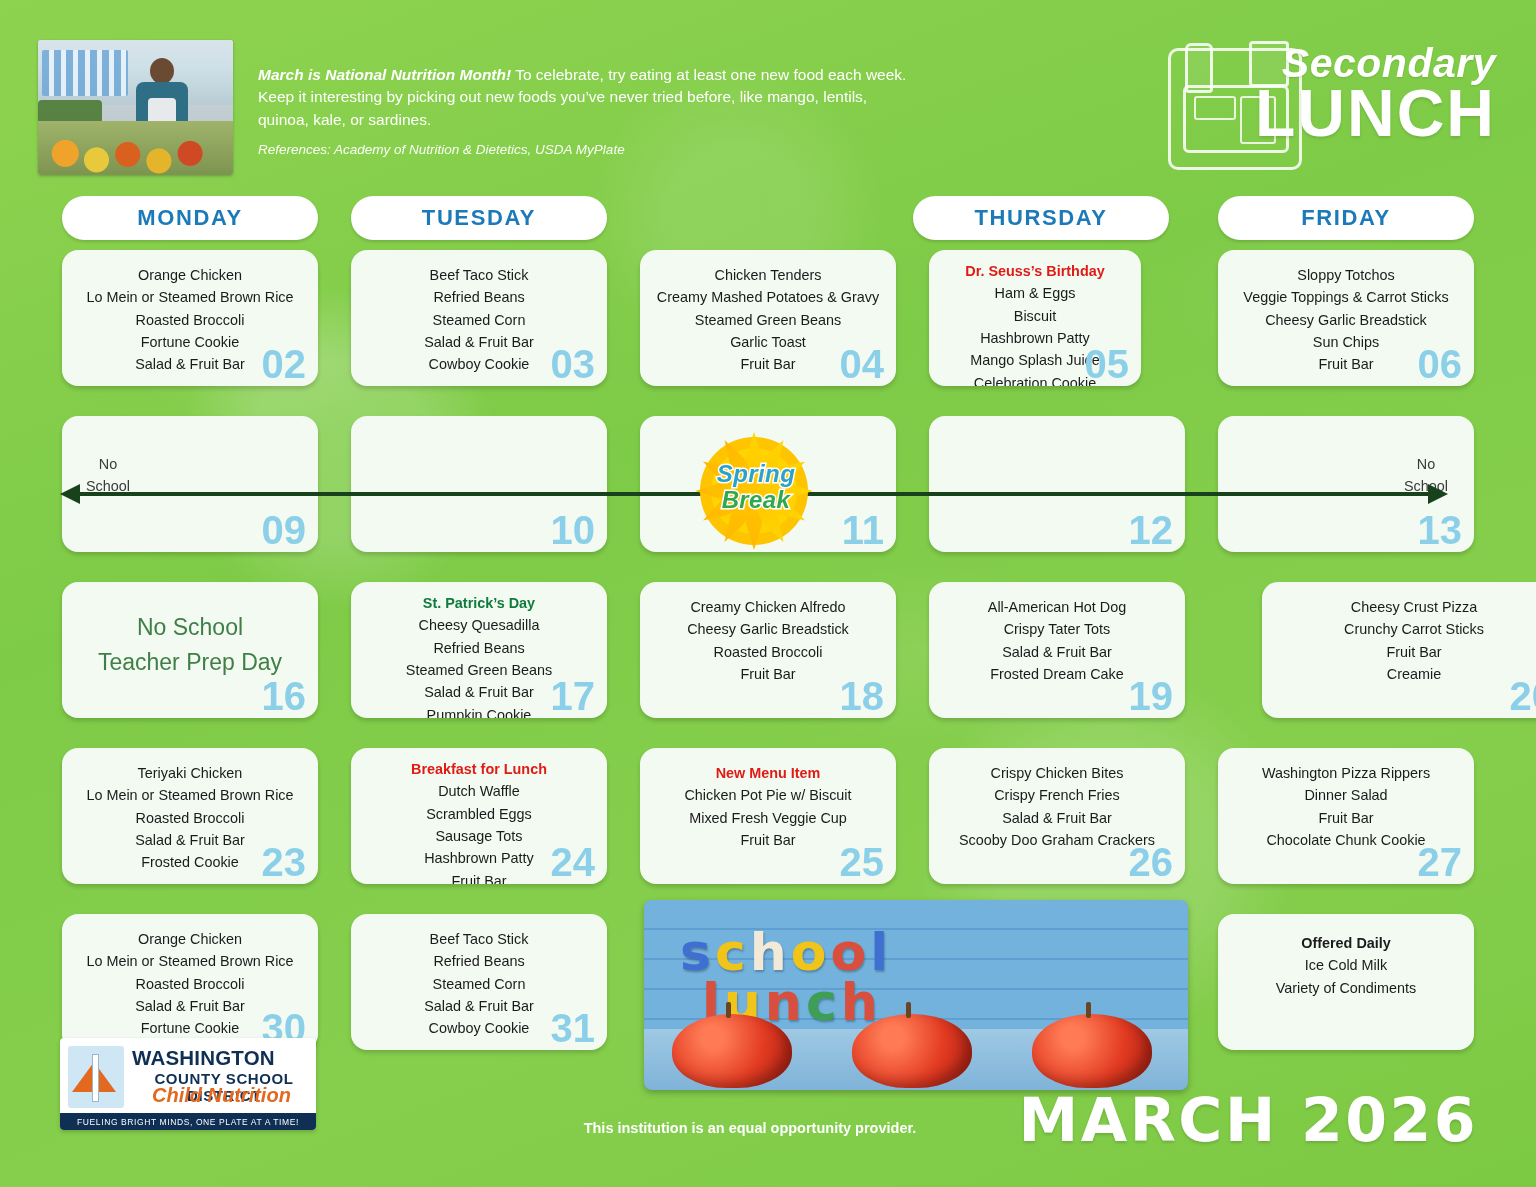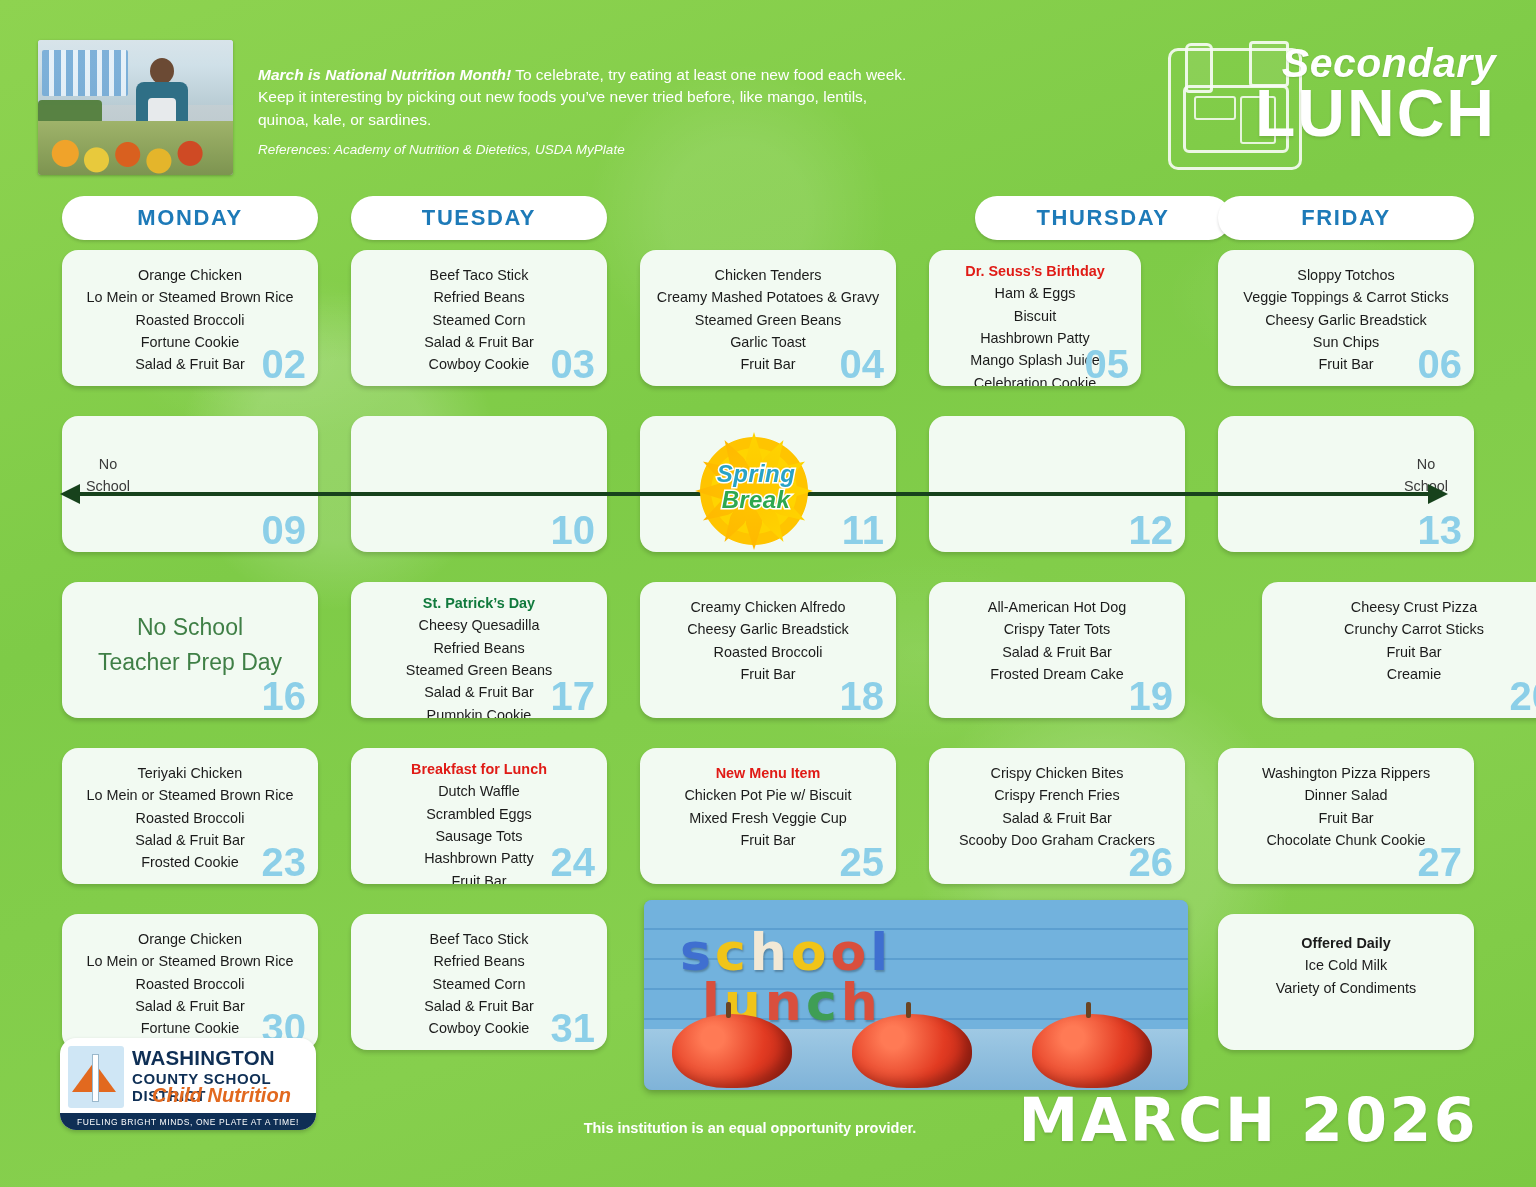--- a/index.html
+++ b/index.html
@@ -166,22 +166,23 @@
     background:linear-gradient(#9fc9e4,#7fb3d8);}
   .sl-photo .apple{position:absolute;bottom:2px;width:120px;height:74px;border-radius:50% 50% 46% 46%;
     background:radial-gradient(circle at 34% 32%, #ff7a55 0 12%, #e23b22 55%, #a81c10 100%);
     box-shadow:inset -8px -6px 12px rgba(0,0,0,.25);}
   .sl-photo .apple .stem{position:absolute;left:54px;top:-12px;width:5px;height:16px;background:#6a4423;border-radius:2px;}
   .sl-photo .a1{left:28px;} .sl-photo .a2{left:208px;} .sl-photo .a3{left:388px;}
 
   
   .dist-logo{
     position:absolute;left:60px;top:1038px;width:256px;height:92px;
-    background:#ffffff;border-radius:16px;box-shadow:0 2px 4px rgba(0,0,0,.2);
+    background:#ffffff;border-radius:4px;box-shadow:0 2px 4px rgba(0,0,0,.2);
     overflow:hidden;
+    text-align:center;
   }
   .dist-logo .mark{position:absolute;left:8px;top:8px;width:56px;height:62px;}
   .dist-logo .mark .sky{position:absolute;left:0;top:0;width:100%;height:100%;background:#cfe6f5;border-radius:3px;}
   .dist-logo .mark .mtn{position:absolute;left:4px;bottom:16px;width:0;height:0;border-left:22px solid transparent;border-right:22px solid transparent;border-bottom:30px solid #e2691f;}
   .dist-logo .mark .fork{position:absolute;left:24px;top:8px;width:5px;height:46px;background:#ffffff;border:1px solid #9ab8cc;}
   .dist-logo .name{position:absolute;left:72px;top:8px;font-size:20.5px;font-weight:bold;color:#0f2f55;letter-spacing:.2px;}
   .dist-logo .sub{position:absolute;left:72px;top:32px;font-size:15px;font-weight:bold;color:#0f2f55;letter-spacing:.6px;}
   .dist-logo .cn{position:absolute;left:92px;top:46px;font-size:20px;font-style:italic;font-weight:bold;color:#e2691f;}
   .dist-logo .tag{position:absolute;left:0;bottom:0;width:100%;height:17px;background:#0f2f55;color:#fff;
     font-size:8.5px;letter-spacing:.6px;display:flex;align-items:center;justify-content:center;}
@@ -230,21 +231,21 @@
           <div class="tray"></div>
       </div>
       <div class="t1">Secondary</div>
       <div class="t2">LUNCH</div>
     </div>
   </div>
 
   <div class="dow-row">
     <div class="dow" style="left:0px;width:256px;">MONDAY</div>
     <div class="dow" style="left:289px;width:256px;">TUESDAY</div>
-    <div class="dow" style="left:913px;width:256px;">THURSDAY</div>
+    <div class="dow" style="left:851px;width:256px;">THURSDAY</div>
     <div class="dow" style="left:1156px;width:256px;">FRIDAY</div>
   </div>
 
   <div class="grid">
 
     <div class="cell" style="left:0px;top:0px;width:256px;height:136px;">
       <div class="items">
         <div class="item">Orange Chicken</div>
         <div class="item">Lo Mein or Steamed Brown Rice</div>
         <div class="item">Roasted Broccoli</div>

